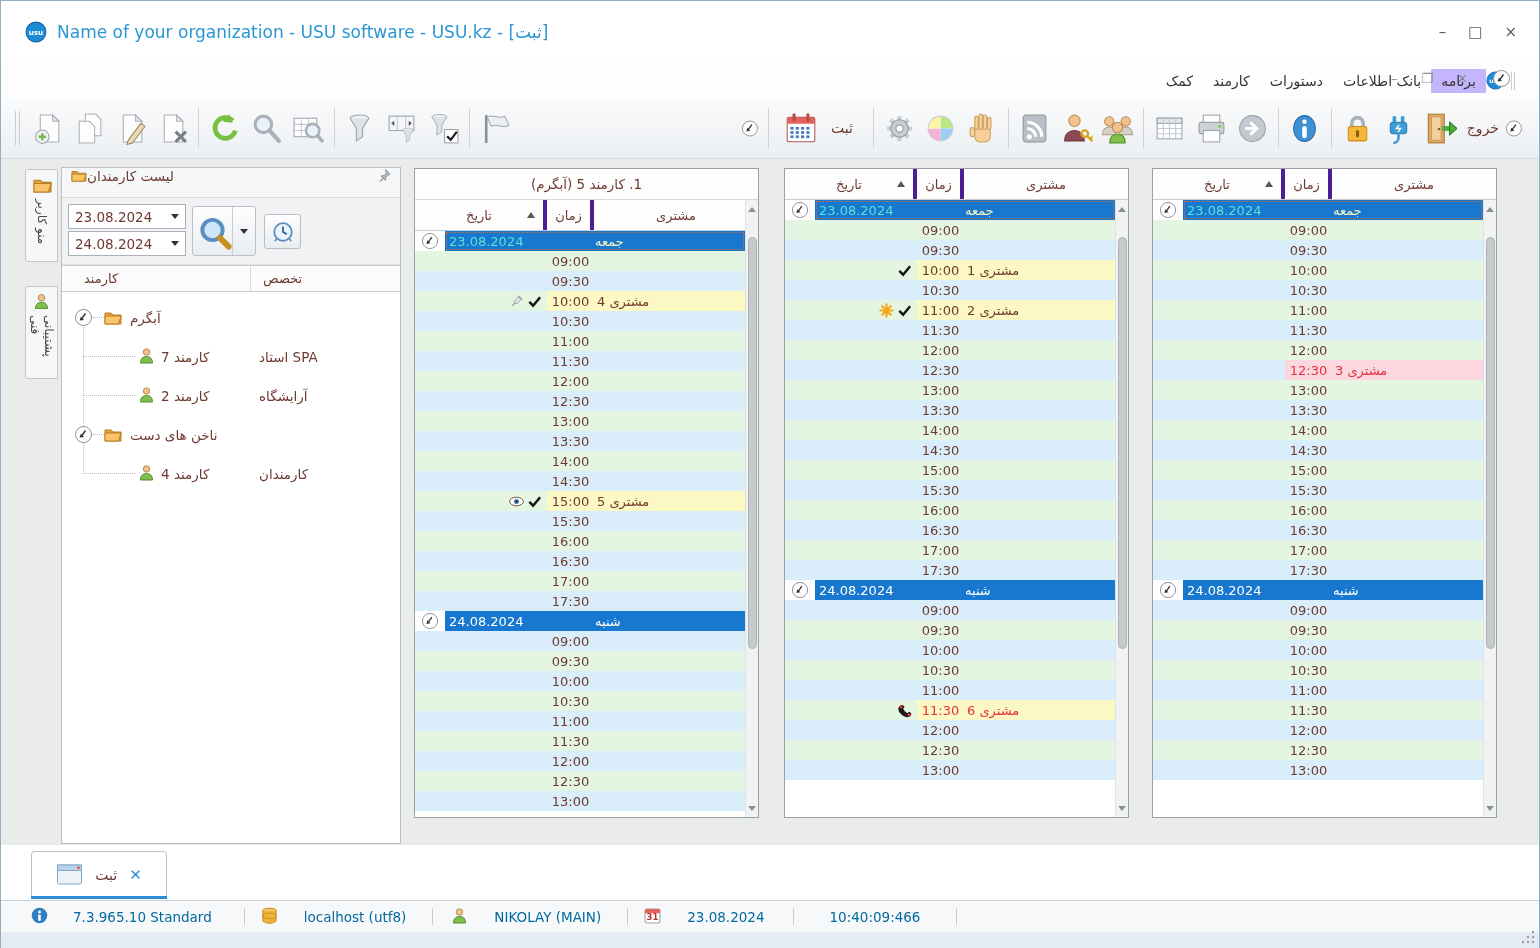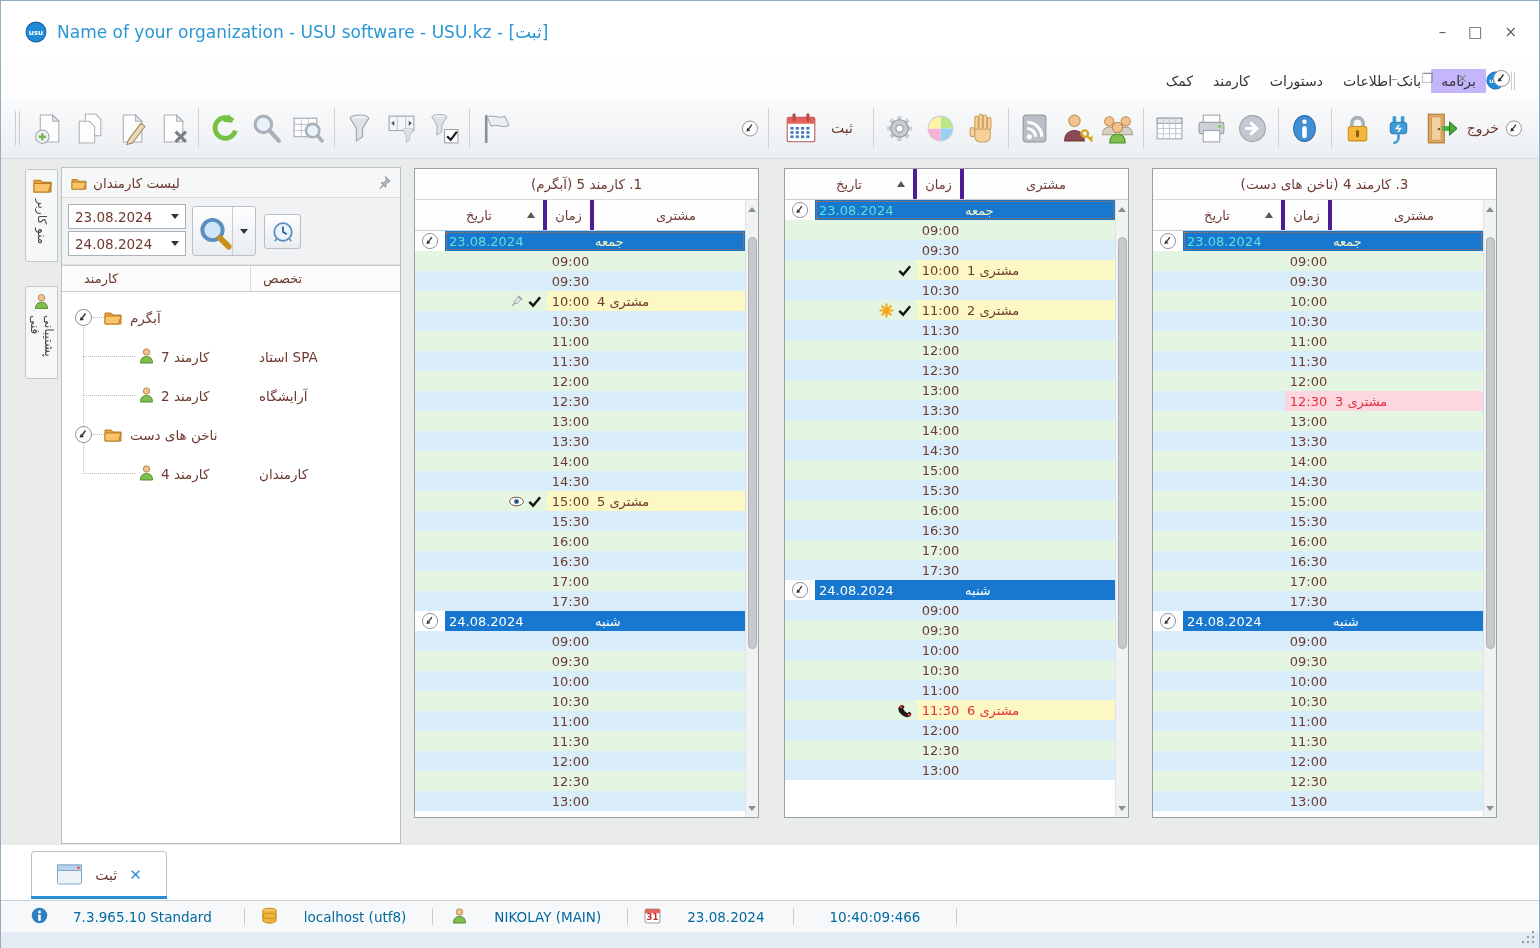--- a/index.html
+++ b/index.html
@@ -30,21 +30,21 @@
   .tlabel{font-size:14px;color:var(--maroon);margin:0 6px}
   .qa{width:19px;height:19px}
   
   .main{position:absolute;left:0;top:158px;width:100%;height:686px;background:#e9ece8}
   
   .sidetab{position:absolute;left:24px;width:33px;background:#f6f7f8;border:1px solid #c3c7cb;border-radius:3px 0 0 3px;display:flex;flex-direction:column;align-items:center;padding-top:6px;gap:6px}
   .sidetab .ic{width:19px;height:19px}
   .sidetab .vtext{writing-mode:vertical-rl;font-size:12px;color:#444;transform:rotate(0deg)}
   
   .leftpanel{position:absolute;left:60px;top:8px;width:340px;height:677px;background:#fff;border:1px solid #b9bfc5}
-  .phead{height:30px;background:#f6f7f8;border-bottom:1px solid #d8dcdf;display:flex;align-items:center;padding:0 8px;gap:6px}
+  .phead{height:30px;background:#f6f7f8;border-bottom:1px solid #d8dcdf;display:flex;align-items:flex-start;padding:0 8px;gap:0}
   .phead .ttl{color:var(--maroon);font-size:13.5px}
   .phead .pin{margin-left:auto;width:15px;height:15px}
   .filterzone{position:absolute;left:0;top:30px;width:100%;height:67px;background:#f1f2f4;border-bottom:1px solid #e0e3e6}
   .dinput{position:absolute;left:6px;width:118px;height:25px;background:#fff;border:1px solid #aab1b8;display:flex;align-items:center;font-size:13.5px;color:var(--maroon);padding:0 6px;justify-content:space-between}
   .caret{width:0;height:0;border-left:4px solid transparent;border-right:4px solid transparent;border-top:5px solid #333}
   .splitbtn{position:absolute;left:130px;top:8px;width:64px;height:50px;background:linear-gradient(#fcfdfe,#e9edf1);border:1px solid #b9bfc5;border-radius:3px;display:flex}
   .splitbtn .mainpart{width:40px;display:flex;align-items:center;justify-content:center;border-right:1px solid #c9cdd1}
   .splitbtn .droppart{flex:1;display:flex;align-items:center;justify-content:center}
   .sqbtn{position:absolute;left:202px;top:16px;width:37px;height:35px;background:linear-gradient(#fcfdfe,#e9edf1);border:1px solid #b9bfc5;border-radius:3px;display:flex;align-items:center;justify-content:center}
   .egridhead{position:absolute;left:0;top:97px;width:100%;height:27px;border-top:1px solid #c9cdd1;border-bottom:1px solid #c9cdd1;background:#fcfcfd;display:flex;font-size:13px;color:var(--maroon)}
@@ -1013,21 +1013,20 @@
       <span class="up">
               <span class="tri-u"></span>
             </span>
       <span class="thumb"></span>
       <span class="dn">
               <span class="tri-d"></span>
             </span>
     </div>
   </div>
         <div class="gcol" style="left:1151px">
-    <div class="gtitle">3. کارمند 4 (ناخن های دست)</div>
     <div class="ghead">
       <div class="hc1">
               <span>تاریخ</span>
               <span class="sortasc"></span>
             </div>
       <div class="hc2">زمان</div>
       <div class="hc3">مشتری</div>
     </div>
     <div class="gbody" style="width:330px">
             <div class="daterow sel">

